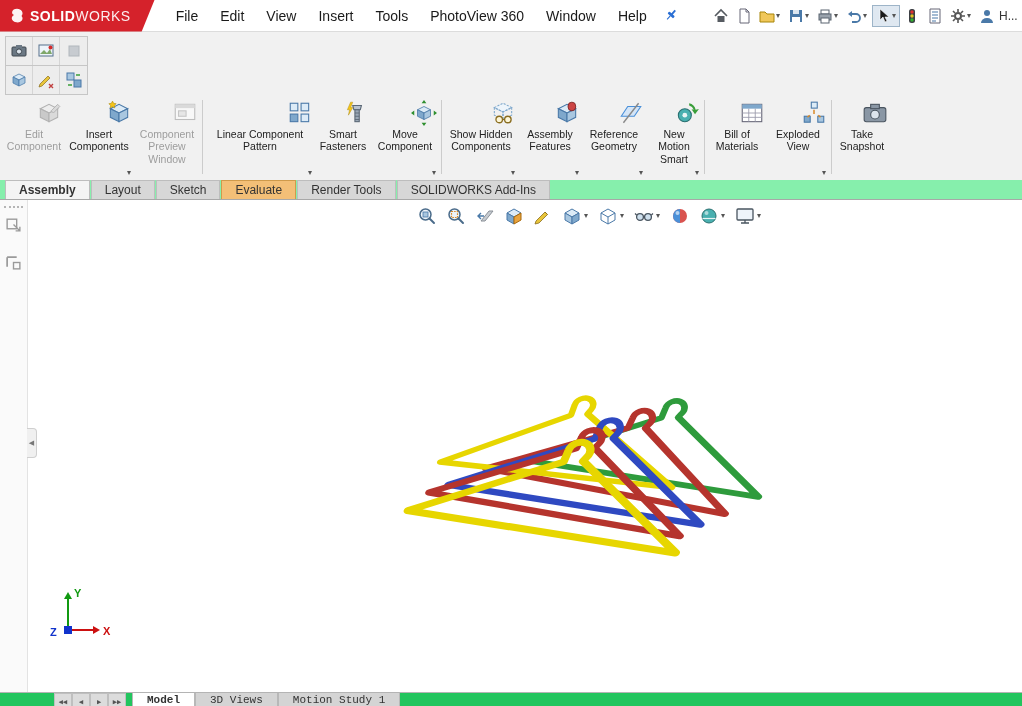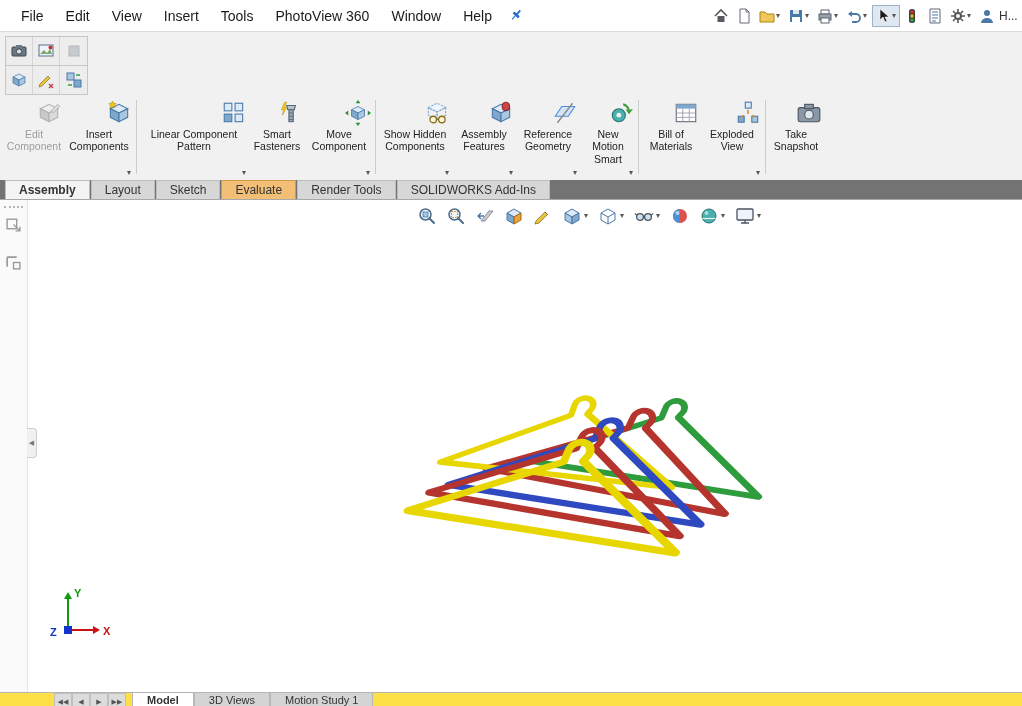--- a/index.html
+++ b/index.html
@@ -38,21 +38,21 @@
   .rb { display:flex; flex-direction:column; align-items:flex-end; padding:4px 2px 2px;
         font-size:10.5px; line-height:1.18; text-align:center; color:#222; flex:0 0 auto; }
   .rb-icon { height:28px; display:flex; align-items:center; justify-content:center; }
   .rb-label { margin-top:1px; }
   .rb .dd { margin-top:auto; padding-top:1px; }
   .rb.dis { color:#9d9d9d; }
   .rb.dis svg { filter:grayscale(1) opacity(.5); }
   .sep { width:1px; background:#cccccc; margin:5px 2px; flex:0 0 auto; }
 
   
-  .tabs { position:absolute; top:180px; left:0; right:0; height:20px; background:#737373;
+  .tabs { position:absolute; top:180px; left:0; right:0; height:20px; background:#86efac;
           border-bottom:1px solid #a8a8a8; display:flex; align-items:flex-start; padding-left:5px; }
   .tab { height:19px; padding:2px 13px; font-size:12px; color:#333; background:#d7d7d7;
          border:1px solid #bdbdbd; border-bottom:none; margin-right:1px; white-space:nowrap; }
   .tab.active { background:#f4f4f4; font-weight:bold; }
   .tab.hl { background:var(--tab-highlight,#f3bf77); border-color:#cf9a4b; }
 
   
   .main { position:absolute; top:200px; bottom:14px; left:0; right:0; display:flex; }
   .leftstrip { width:28px; background:#fafafa; border-right:1px solid #e3e3e3; position:relative; }
   .strip-dots { position:absolute; top:6px; left:4px; width:19px; border-top:2px dotted #b5b5b5; }
@@ -66,22 +66,22 @@
   
   .hud { position:absolute; top:5px; left:388px; display:flex; align-items:center; gap:7px; z-index:2; }
   .hud-btn { display:flex; align-items:center; gap:1px; padding:1px; }
 
   .modelsvg { position:absolute; inset:0; width:100%; height:100%; }
 
   .triad { position:absolute; left:18px; bottom:48px; }
   .triad text { font-size:11px; font-weight:bold; font-family:"Liberation Sans",sans-serif; }
 
   
-  .bottombar { position:absolute; left:0; right:0; bottom:0; height:14px; background:#fde047;
-               border-top:1px solid #b4b4b4; display:flex; align-items:flex-start; overflow:hidden; }
+  .bottombar { position:absolute; left:0; right:0; bottom:0; height:14px; background:#22c55e;
+               border-top:1px solid #b4b4b4; display:flex; align-items:flex-start; overflow:hidden;font-family:Liberation Mono, monospace; }
   .bnav { display:flex; margin-left:54px; }
   .bnav-btn { width:18px; height:18px; font-size:7px; color:#555; background:#dcdcdc;
               border:1px solid #bfbfbf; display:flex; align-items:center; justify-content:center; }
   .btabs { display:flex; margin-left:6px; }
   .btab { height:18px; padding:1px 14px; font-size:11px; color:#333; background:#d4d4d4;
           border:1px solid #b8b8b8; border-top:none; display:flex; align-items:flex-start; }
   .btab.active { background:#ffffff; font-weight:bold; }
 </style>
 </head>
 <body>
@@ -95,20 +95,26 @@
     </symbol>
     <symbol id="mag" viewBox="0 0 20 20">
       <circle cx="8.5" cy="8.5" r="5.5" fill="#eef4fa" stroke="#4a6b8a" stroke-width="1.5"></circle>
       <path d="M12.5 12.5 17 17" stroke="#4a6b8a" stroke-width="2" stroke-linecap="round"></path>
     </symbol>
     <path id="hanger-shape" fill="none" stroke-linejoin="round" stroke-linecap="round" d="M-128,56 L-7,-20 L-7,-33 A10,10 0 1,1 12,-29 L10,-24 L128,56 Z"></path>
   </defs>
 </svg>
 
 <div class="titlebar">
+  <div class="logo">
+    <svg width="18" height="18" viewBox="0 0 20 20">
+      <path d="M10 2C4 2 3 8 7 9c-4 1-4 7 2 8 6 1 9-4 6-7 3-3 0-8-5-8z" fill="#fff" opacity=".95"></path>
+    </svg>
+    <span><span class="solid">SOLID</span><span class="works">WORKS</span></span>
+  </div>
   <nav class="menus">
     <span class="menu">File</span>
     <span class="menu">Edit</span>
     <span class="menu">View</span>
     <span class="menu">Insert</span>
     <span class="menu">Tools</span>
     <span class="menu">PhotoView 360</span>
     <span class="menu">Window</span>
     <span class="menu">Help</span>
   </nav>
@@ -263,20 +269,30 @@
         <svg width="26" height="26" viewBox="0 0 24 24">
             <use href="#cubesym"></use>
             <path d="M6 1l1.1 2.1 2.3.3-1.7 1.6.5 2.3L6 6.2 3.8 7.3l.5-2.3L2.6 3.4l2.3-.3z" fill="#f5c518" stroke="#a8860b" stroke-width=".5"></path>
           </svg>
       </span>
       <span class="rb-label">Insert Components</span>
       <span class="dd">▾</span>
     </div>
 
 
+    <div class="rb dis" style="width:66px">
+      <span class="rb-icon">
+        <svg width="26" height="26" viewBox="0 0 24 24">
+            <rect x="3" y="4" width="18" height="14" fill="#fff" stroke="#888"></rect>
+            <rect x="3" y="4" width="18" height="3.5" fill="#b9c4ce"></rect>
+            <rect x="6" y="10" width="7" height="5" fill="#d5dde4" stroke="#999"></rect>
+          </svg>
+      </span>
+      <span class="rb-label">Component Preview Window</span>
+    </div>
 
     <div class="sep"></div>
 
     <div class="rb" style="width:110px">
       <span class="rb-icon">
         <svg width="26" height="26" viewBox="0 0 24 24">
             <rect x="3" y="13" width="7" height="7" fill="#7fa8cc" stroke="#4a79a8"></rect>
             <rect x="13" y="13" width="7" height="7" fill="#dcebf7" stroke="#4a79a8"></rect>
             <rect x="3" y="3" width="7" height="7" fill="#dcebf7" stroke="#4a79a8"></rect>
             <rect x="13" y="3" width="7" height="7" fill="#dcebf7" stroke="#4a79a8"></rect>

